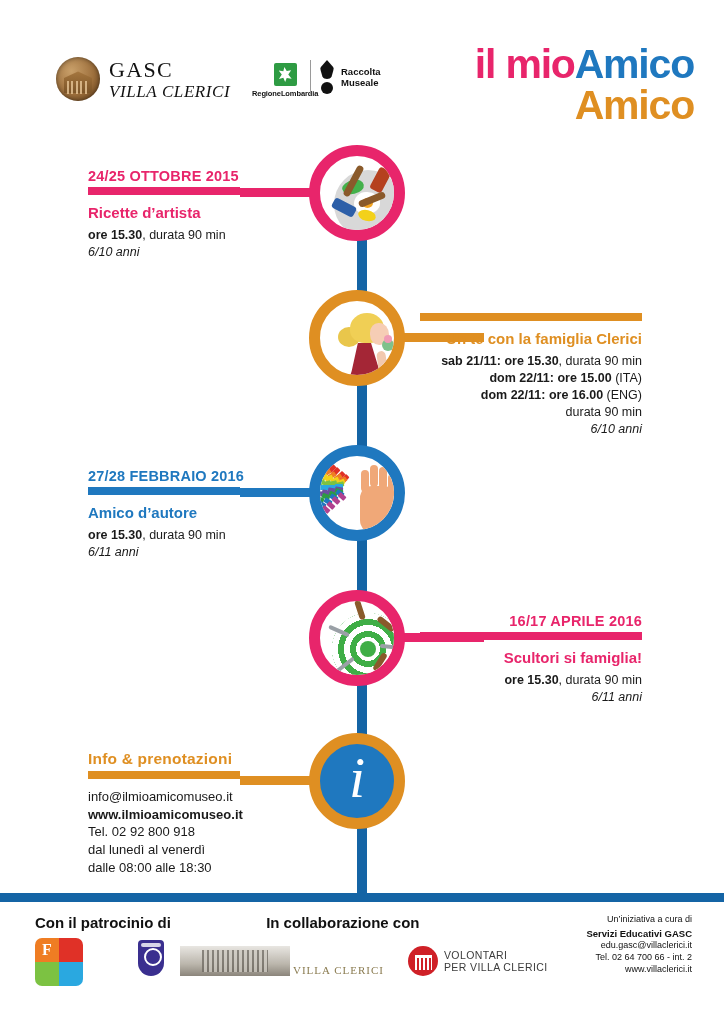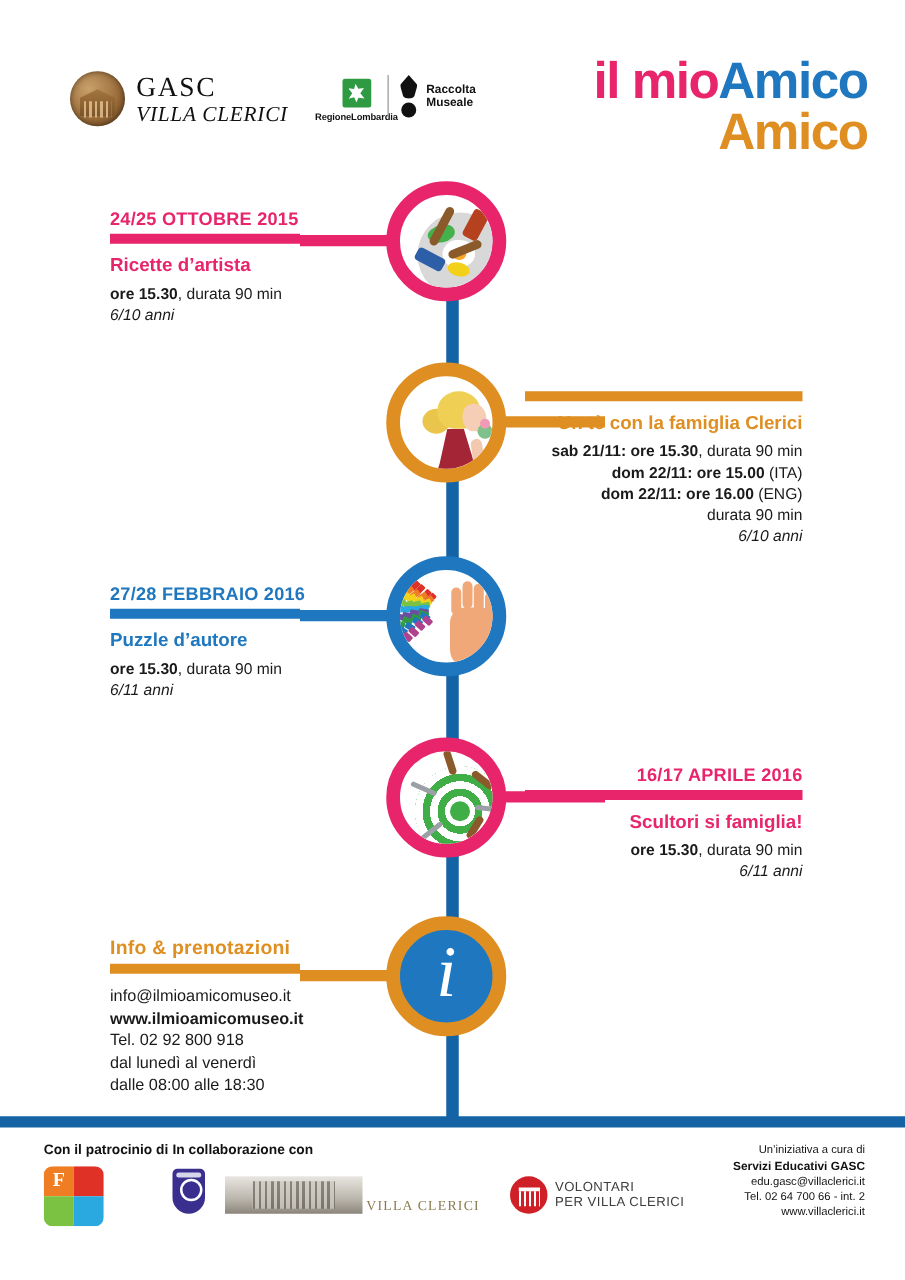--- a/index.html
+++ b/index.html
@@ -112,21 +112,21 @@
   .tool{position:absolute;width:20px;height:6px;background:#8a5a2b;border-radius:3px;}
   .tool.s{background:#9aa0a6;height:4px;width:22px;}
 
   .info-node{position:absolute;left:309px;top:733px;width:96px;height:96px;border-radius:50%;
     background:#1f78bf;border:11px solid #df8f22;box-sizing:border-box;}
   .info-i{position:absolute;left:0;top:0;width:100%;height:100%;display:flex;align-items:center;justify-content:center;
     color:#fff;font-family:"Liberation Serif",serif;font-style:italic;font-size:58px;line-height:1;padding-bottom:6px;box-sizing:border-box;}
 
   
   .footer{position:absolute;left:0;top:902px;width:724px;height:122px;}
-  .f-label{font-size:11px;font-weight:bold;color:#111;}
+  .f-label{font-size:15px;font-weight:bold;color:#111;text-align:center;}
   .f-left{position:absolute;left:35px;top:12px;}
   .f-mid{position:absolute;left:138px;top:12px;}
   .fa-logo{width:48px;height:48px;border-radius:7px;overflow:hidden;display:grid;grid-template-columns:1fr 1fr;grid-template-rows:1fr 1fr;margin-top:7px;}
   .fa-logo div{display:flex;align-items:center;justify-content:center;color:#fff;font-size:16px;font-weight:bold;font-family:"Liberation Serif",serif;}
   .q1{background:#ef7d23;} .q2{background:#e03127;} .q3{background:#7cc242;} .q4{background:#2aa8e0;}
   .crest{width:26px;height:36px;background:#3a2f8f;border-radius:4px 4px 50% 50%/4px 4px 36% 36%;margin-top:9px;position:relative;}
   .crest:after{content:"";position:absolute;left:6px;top:8px;width:14px;height:14px;border:2px solid #fff;border-radius:50%;}
   .crest:before{content:"";position:absolute;left:3px;top:3px;width:20px;height:4px;background:#fff;border-radius:2px;opacity:.8;}
   .villa-img{width:110px;height:30px;margin-top:12px;
      background:linear-gradient(180deg,#e9e6e0 0%, #bdb6a8 60%, #8d8577 100%);
@@ -232,21 +232,21 @@
       <div class="lady-dress"></div>
         <div class="lady-arm"></div>
         <div class="lady-flower"></div>
     </div>
   </div>
 
   <div class="connector c-blue" style="left:240px;top:488px;width:80px;"></div>
   <div class="block left" style="top:468px;">
     <div class="b-date bl">27/28 FEBBRAIO 2016</div>
     <div class="b-rule bg-b" style="width:152px;"></div>
-    <div class="b-title bl">Puzzle d’autore</div>
+    <div class="b-title bl">Amico d’autore</div>
     <div class="b-line"><b>ore 15.30</b><span>, durata 90 min</span></div>
     <div class="b-age">6/11 anni</div>
   </div>
   <div class="node blue" style="top:445px;">
     <div class="node-inner">
       <div class="fan" id="fan">
           <i style="background: rgb(224, 49, 39); left: 18.6419px; top: 13.9135px; transform: rotate(-46deg);"></i>
           <i style="background: rgb(224, 49, 39); left: 14.5478px; top: 10.7006px; transform: rotate(-46deg);"></i>
           <i style="background: rgb(224, 49, 39); left: 10.4536px; top: 7.48774px; transform: rotate(-46deg);"></i>
           <i style="background: rgb(224, 49, 39); left: 6.3595px; top: 4.27488px; transform: rotate(-46deg);"></i>

